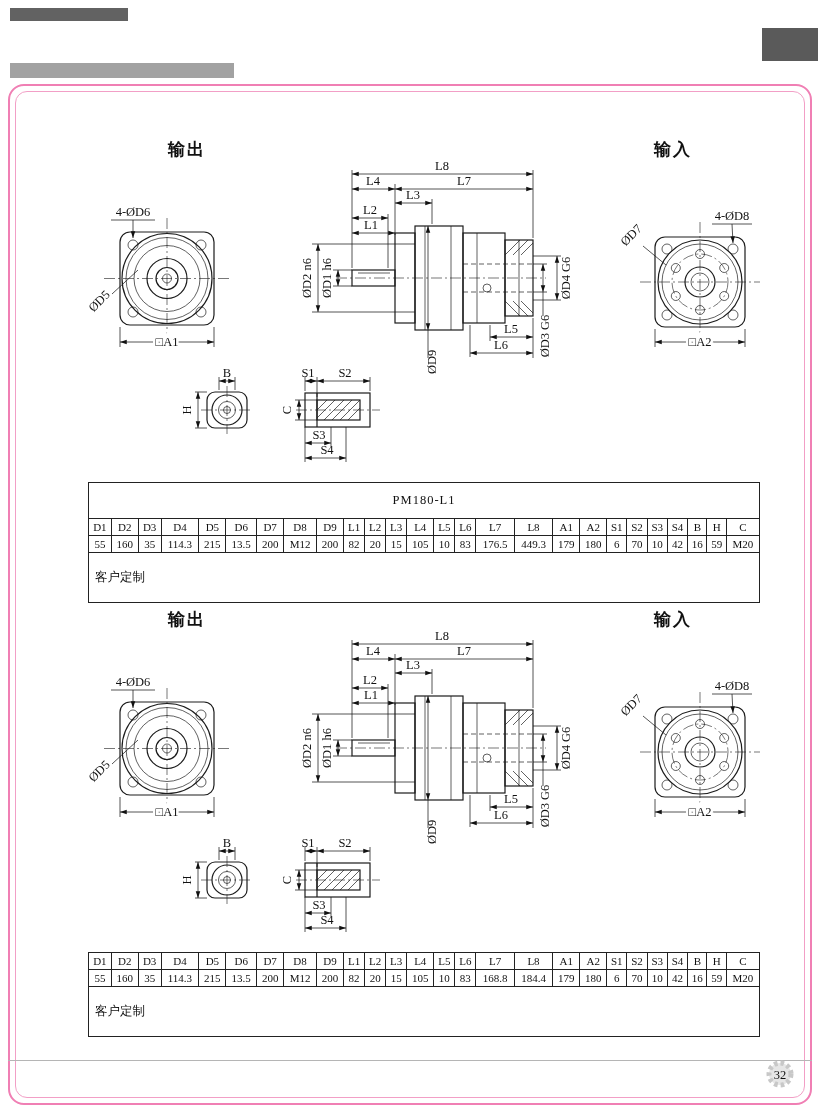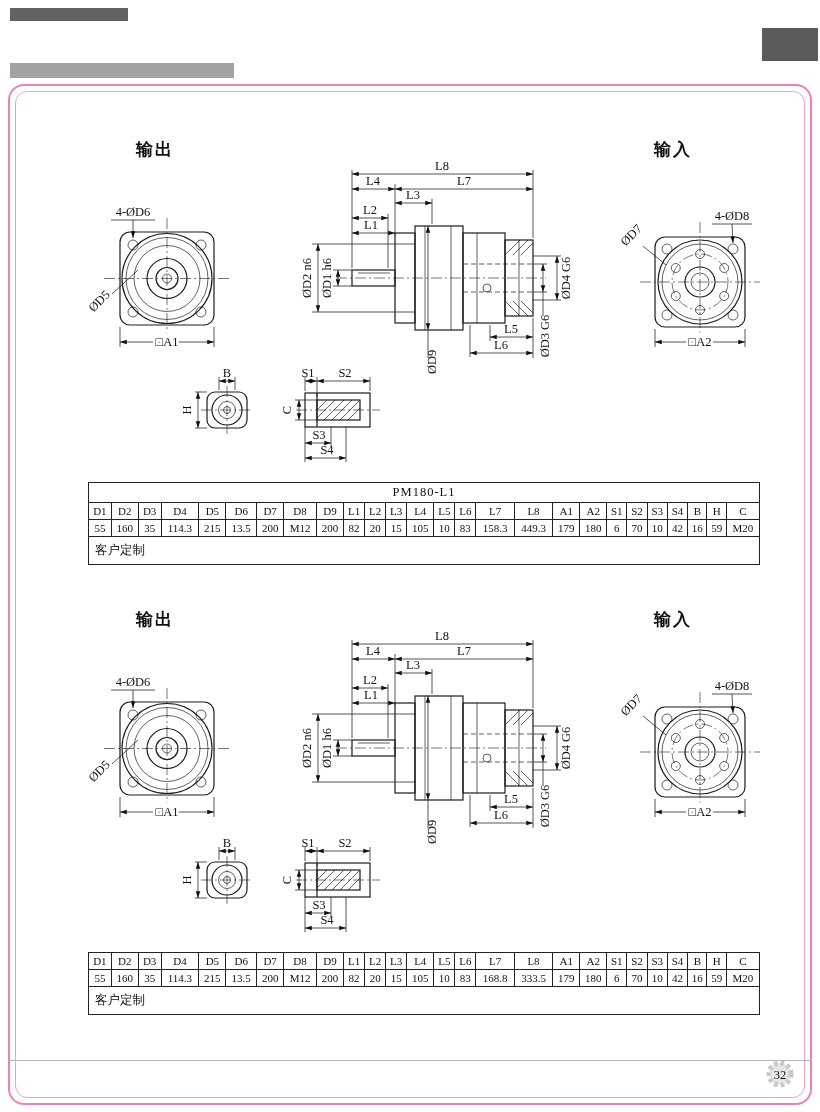--- a/index.html
+++ b/index.html
@@ -12,29 +12,29 @@
 
   .frame-outer{position:absolute;left:8px;top:84px;width:804px;height:1021px;border:2px solid #f07fb4;border-radius:16px}
   .frame-inner{position:absolute;left:15px;top:91px;width:790px;height:1007px;border:1px solid #f29fc6;border-radius:12px}
   .bottom-line{position:absolute;left:8px;top:1060px;width:804px;height:1px;background:#b5b5b5}
 
   .section{position:absolute;left:40px;width:740px;height:443px}
   #section-0{top:130px}
   #section-1{top:600px}
 
   .io-label{position:absolute;top:8px;font-size:17px;font-weight:bold;font-family:"DejaVu Sans","Liberation Sans",sans-serif;letter-spacing:2px}
-  .io-out{left:96px}
+  .io-out{left:128px}
   .io-in{right:88px}
 
   .drawing-host{position:absolute;left:0;top:30px;width:740px;height:310px}
 
   .dim-table{position:absolute;left:48px;top:352px;width:672px;border-collapse:collapse;font-size:11px;text-align:center;table-layout:auto;background:#fff}
   .dim-table td{border:1px solid #222;padding:2px 1px;white-space:nowrap;font-family:"Liberation Serif","DejaVu Serif",serif}
-  .dim-table tr.title-row td{font-size:12.5px;padding:2px;letter-spacing:1px}
-  .dim-table td.note-cell{text-align:left;padding:5px 6px;font-size:12.5px;font-family:"DejaVu Sans","Liberation Sans",sans-serif}
+  .dim-table tr.title-row td{font-size:12.5px;padding:10px;letter-spacing:1px}
+  .dim-table td.note-cell{text-align:left;padding:16px 6px;font-size:12.5px;font-family:"DejaVu Sans","Liberation Sans",sans-serif}
 
   .page-num-wrap{position:absolute;left:752px;top:1055px;width:48px;height:38px}
 
   
   .ln{fill:none;stroke:#1c1c1c;stroke-width:1.2}
   .thin{fill:none;stroke:#1c1c1c;stroke-width:0.7}
   .cl{fill:none;stroke:#1c1c1c;stroke-width:0.6;stroke-dasharray:11 3 2 3}
   .dsh{fill:none;stroke:#1c1c1c;stroke-width:0.7;stroke-dasharray:5 3}
   .dim{fill:none;stroke:#1c1c1c;stroke-width:0.75}
   svg text{font-family:"Liberation Serif","DejaVu Sans",serif;font-size:12.5px;fill:#111}
@@ -295,21 +295,21 @@
           <td>13.5</td>
           <td>200</td>
           <td>M12</td>
           <td>200</td>
           <td>82</td>
           <td>20</td>
           <td>15</td>
           <td>105</td>
           <td>10</td>
           <td>83</td>
-          <td>158.3</td>
+          <td>176.5</td>
           <td>449.3</td>
           <td>179</td>
           <td>180</td>
           <td>6</td>
           <td>70</td>
           <td>10</td>
           <td>42</td>
           <td>16</td>
           <td>59</td>
           <td>M20</td>
@@ -556,21 +556,21 @@
           <td>200</td>
           <td>M12</td>
           <td>200</td>
           <td>82</td>
           <td>20</td>
           <td>15</td>
           <td>105</td>
           <td>10</td>
           <td>83</td>
           <td>168.8</td>
-          <td>333.5</td>
+          <td>184.4</td>
           <td>179</td>
           <td>180</td>
           <td>6</td>
           <td>70</td>
           <td>10</td>
           <td>42</td>
           <td>16</td>
           <td>59</td>
           <td>M20</td>
         </tr>

